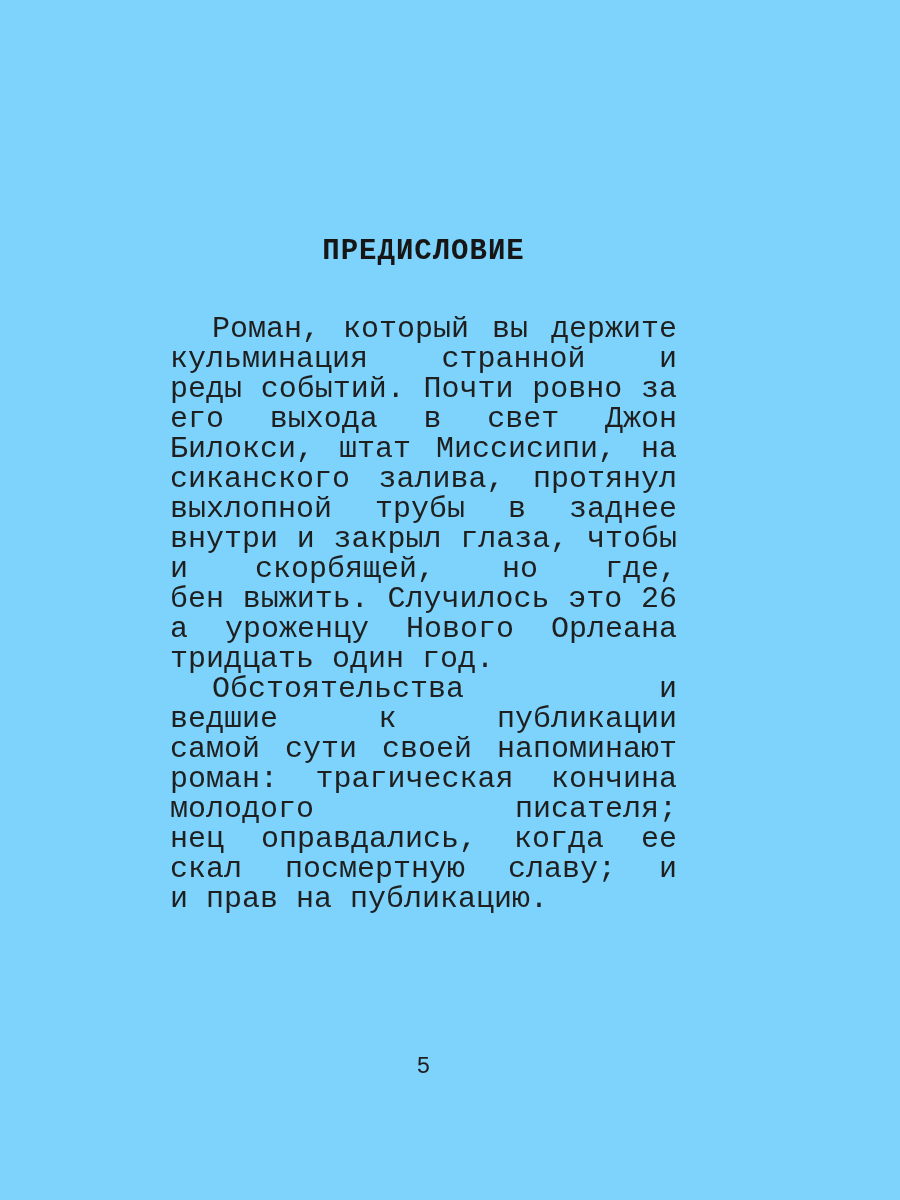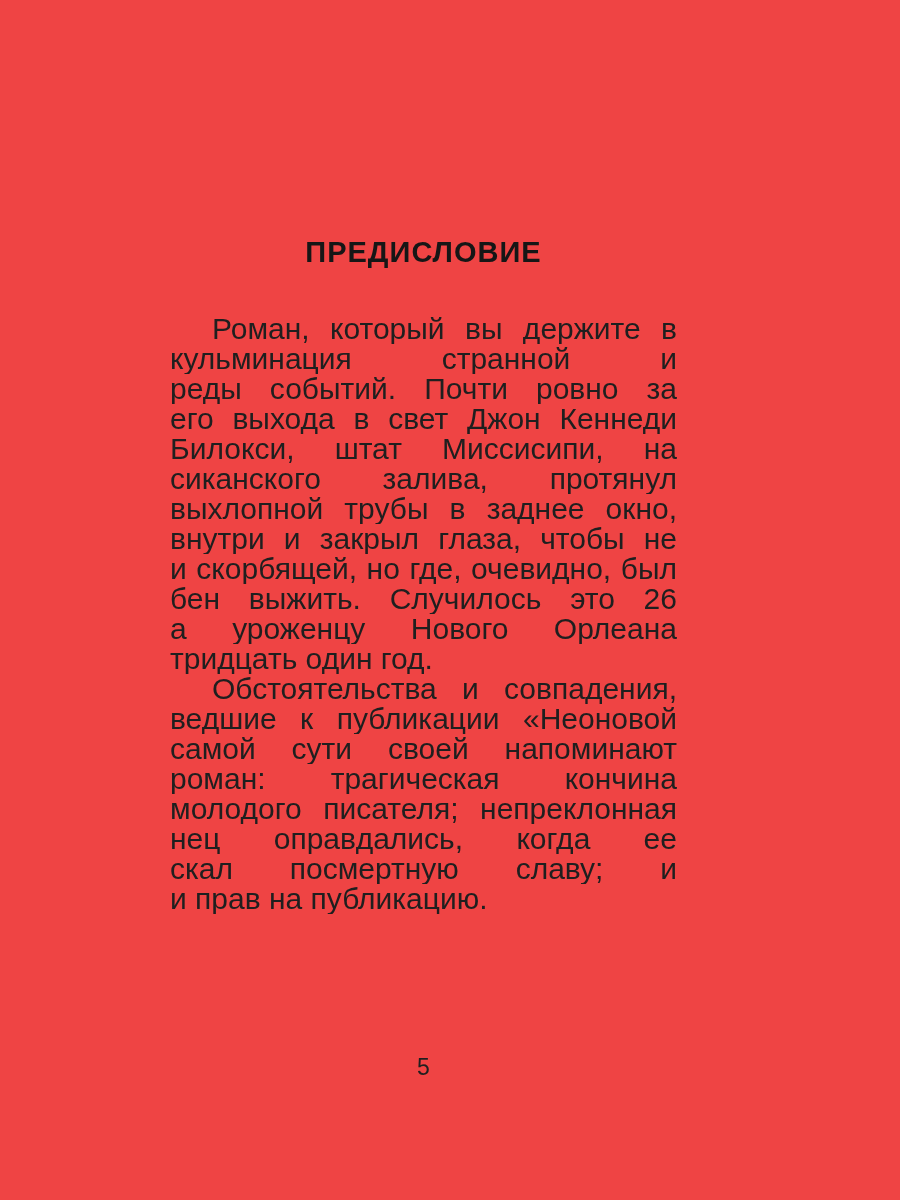--- a/index.html
+++ b/index.html
@@ -4,22 +4,22 @@
 <style>
   html, body {
     margin: 0;
     padding: 0;
     background: #ffffff;
   }
   .book-page {
     position: relative;
     width: 900px;
     height: 1200px;
-    background: #ef4444;
-    font-family: Liberation Sans, sans-serif;
+    background: #7dd3fc;
+    font-family: Liberation Mono, monospace;
     color: #1f1f1f;
     overflow: hidden;
   }
   .chapter-heading {
     position: absolute;
     top: 236px;
     left: 170px;
     width: 507px;
     text-align: center;
     font-size: 29px;

